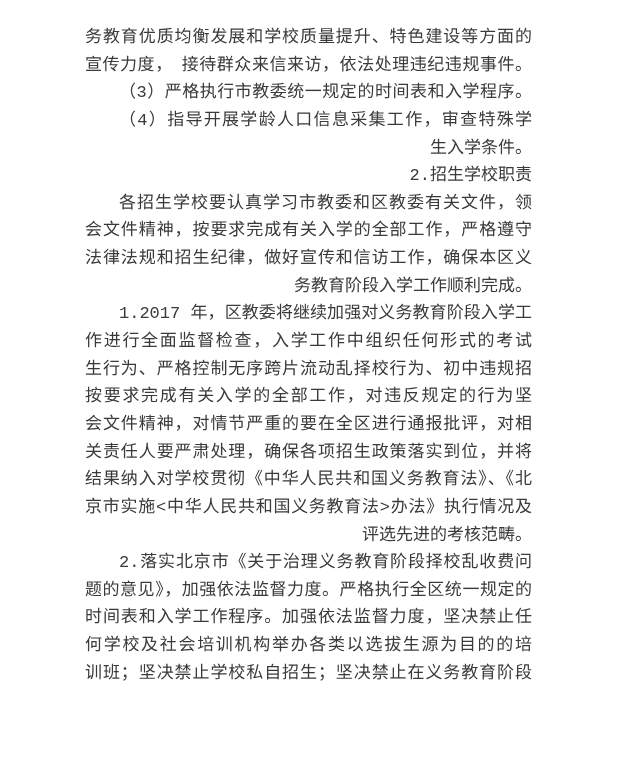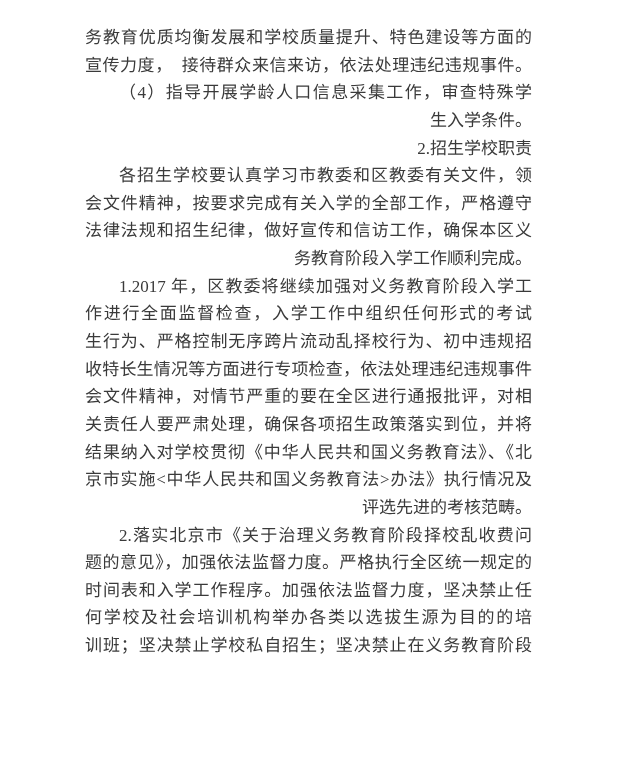--- a/index.html
+++ b/index.html
@@ -6,21 +6,21 @@
     margin: 0;
     padding: 0;
     background: #ffffff;
   }
   .page {
     position: relative;
     width: 617px;
     height: 768px;
     background: #ffffff;
     overflow: hidden;
-    font-family: Liberation Serif, serif;
+    font-family: Liberation Mono, monospace;
   }
   .text-block {
     position: absolute;
     left: 85px;
     top: 24px;
     width: 447px;
     color: #3a3a3a;
   }
   .line {
     height: 27.65px;
@@ -40,31 +40,32 @@
     padding-left: 34px;
   }
 </style>
 </head>
 <body>
 
 <div class="page" style="background: rgb(255, 255, 255);">
   <div class="text-block" style="color: rgb(58, 58, 58);">
       <div class="line stretch">务教育优质均衡发展和学校质量提升、特色建设等方面的</div>
       <div class="line stretch">宣传力度，　接待群众来信来访，依法处理违纪违规事件。</div>
+      <div class="line indent stretch">（3）严格执行市教委统一规定的时间表和入学程序。</div>
       <div class="line indent stretch">（4）指导开展学龄人口信息采集工作，审查特殊学</div>
       <div class="line">生入学条件。</div>
       <div class="line indent">2.招生学校职责</div>
       <div class="line indent stretch">各招生学校要认真学习市教委和区教委有关文件，领</div>
       <div class="line stretch">会文件精神，按要求完成有关入学的全部工作，严格遵守</div>
       <div class="line stretch">法律法规和招生纪律，做好宣传和信访工作，确保本区义</div>
       <div class="line">务教育阶段入学工作顺利完成。</div>
       <div class="line indent stretch">1.2017 年，区教委将继续加强对义务教育阶段入学工</div>
       <div class="line stretch">作进行全面监督检查，入学工作中组织任何形式的考试</div>
       <div class="line stretch">生行为、严格控制无序跨片流动乱择校行为、初中违规招</div>
-      <div class="line stretch">收特长生情况等方面进行专项检查，依法处理违纪违规事件</div>
+      <div class="line stretch">按要求完成有关入学的全部工作，对违反规定的行为坚</div>
       <div class="line stretch">会文件精神，对情节严重的要在全区进行通报批评，对相</div>
       <div class="line stretch">关责任人要严肃处理，确保各项招生政策落实到位，并将</div>
       <div class="line stretch">结果纳入对学校贯彻《中华人民共和国义务教育法》、《北</div>
       <div class="line stretch">京市实施&lt;中华人民共和国义务教育法&gt;办法》执行情况及</div>
       <div class="line">评选先进的考核范畴。</div>
       <div class="line indent stretch">2.落实北京市《关于治理义务教育阶段择校乱收费问</div>
       <div class="line stretch">题的意见》，加强依法监督力度。严格执行全区统一规定的</div>
       <div class="line stretch">时间表和入学工作程序。加强依法监督力度，坚决禁止任</div>
       <div class="line stretch">何学校及社会培训机构举办各类以选拔生源为目的的培</div>
       <div class="line stretch">训班；坚决禁止学校私自招生；坚决禁止在义务教育阶段</div>

